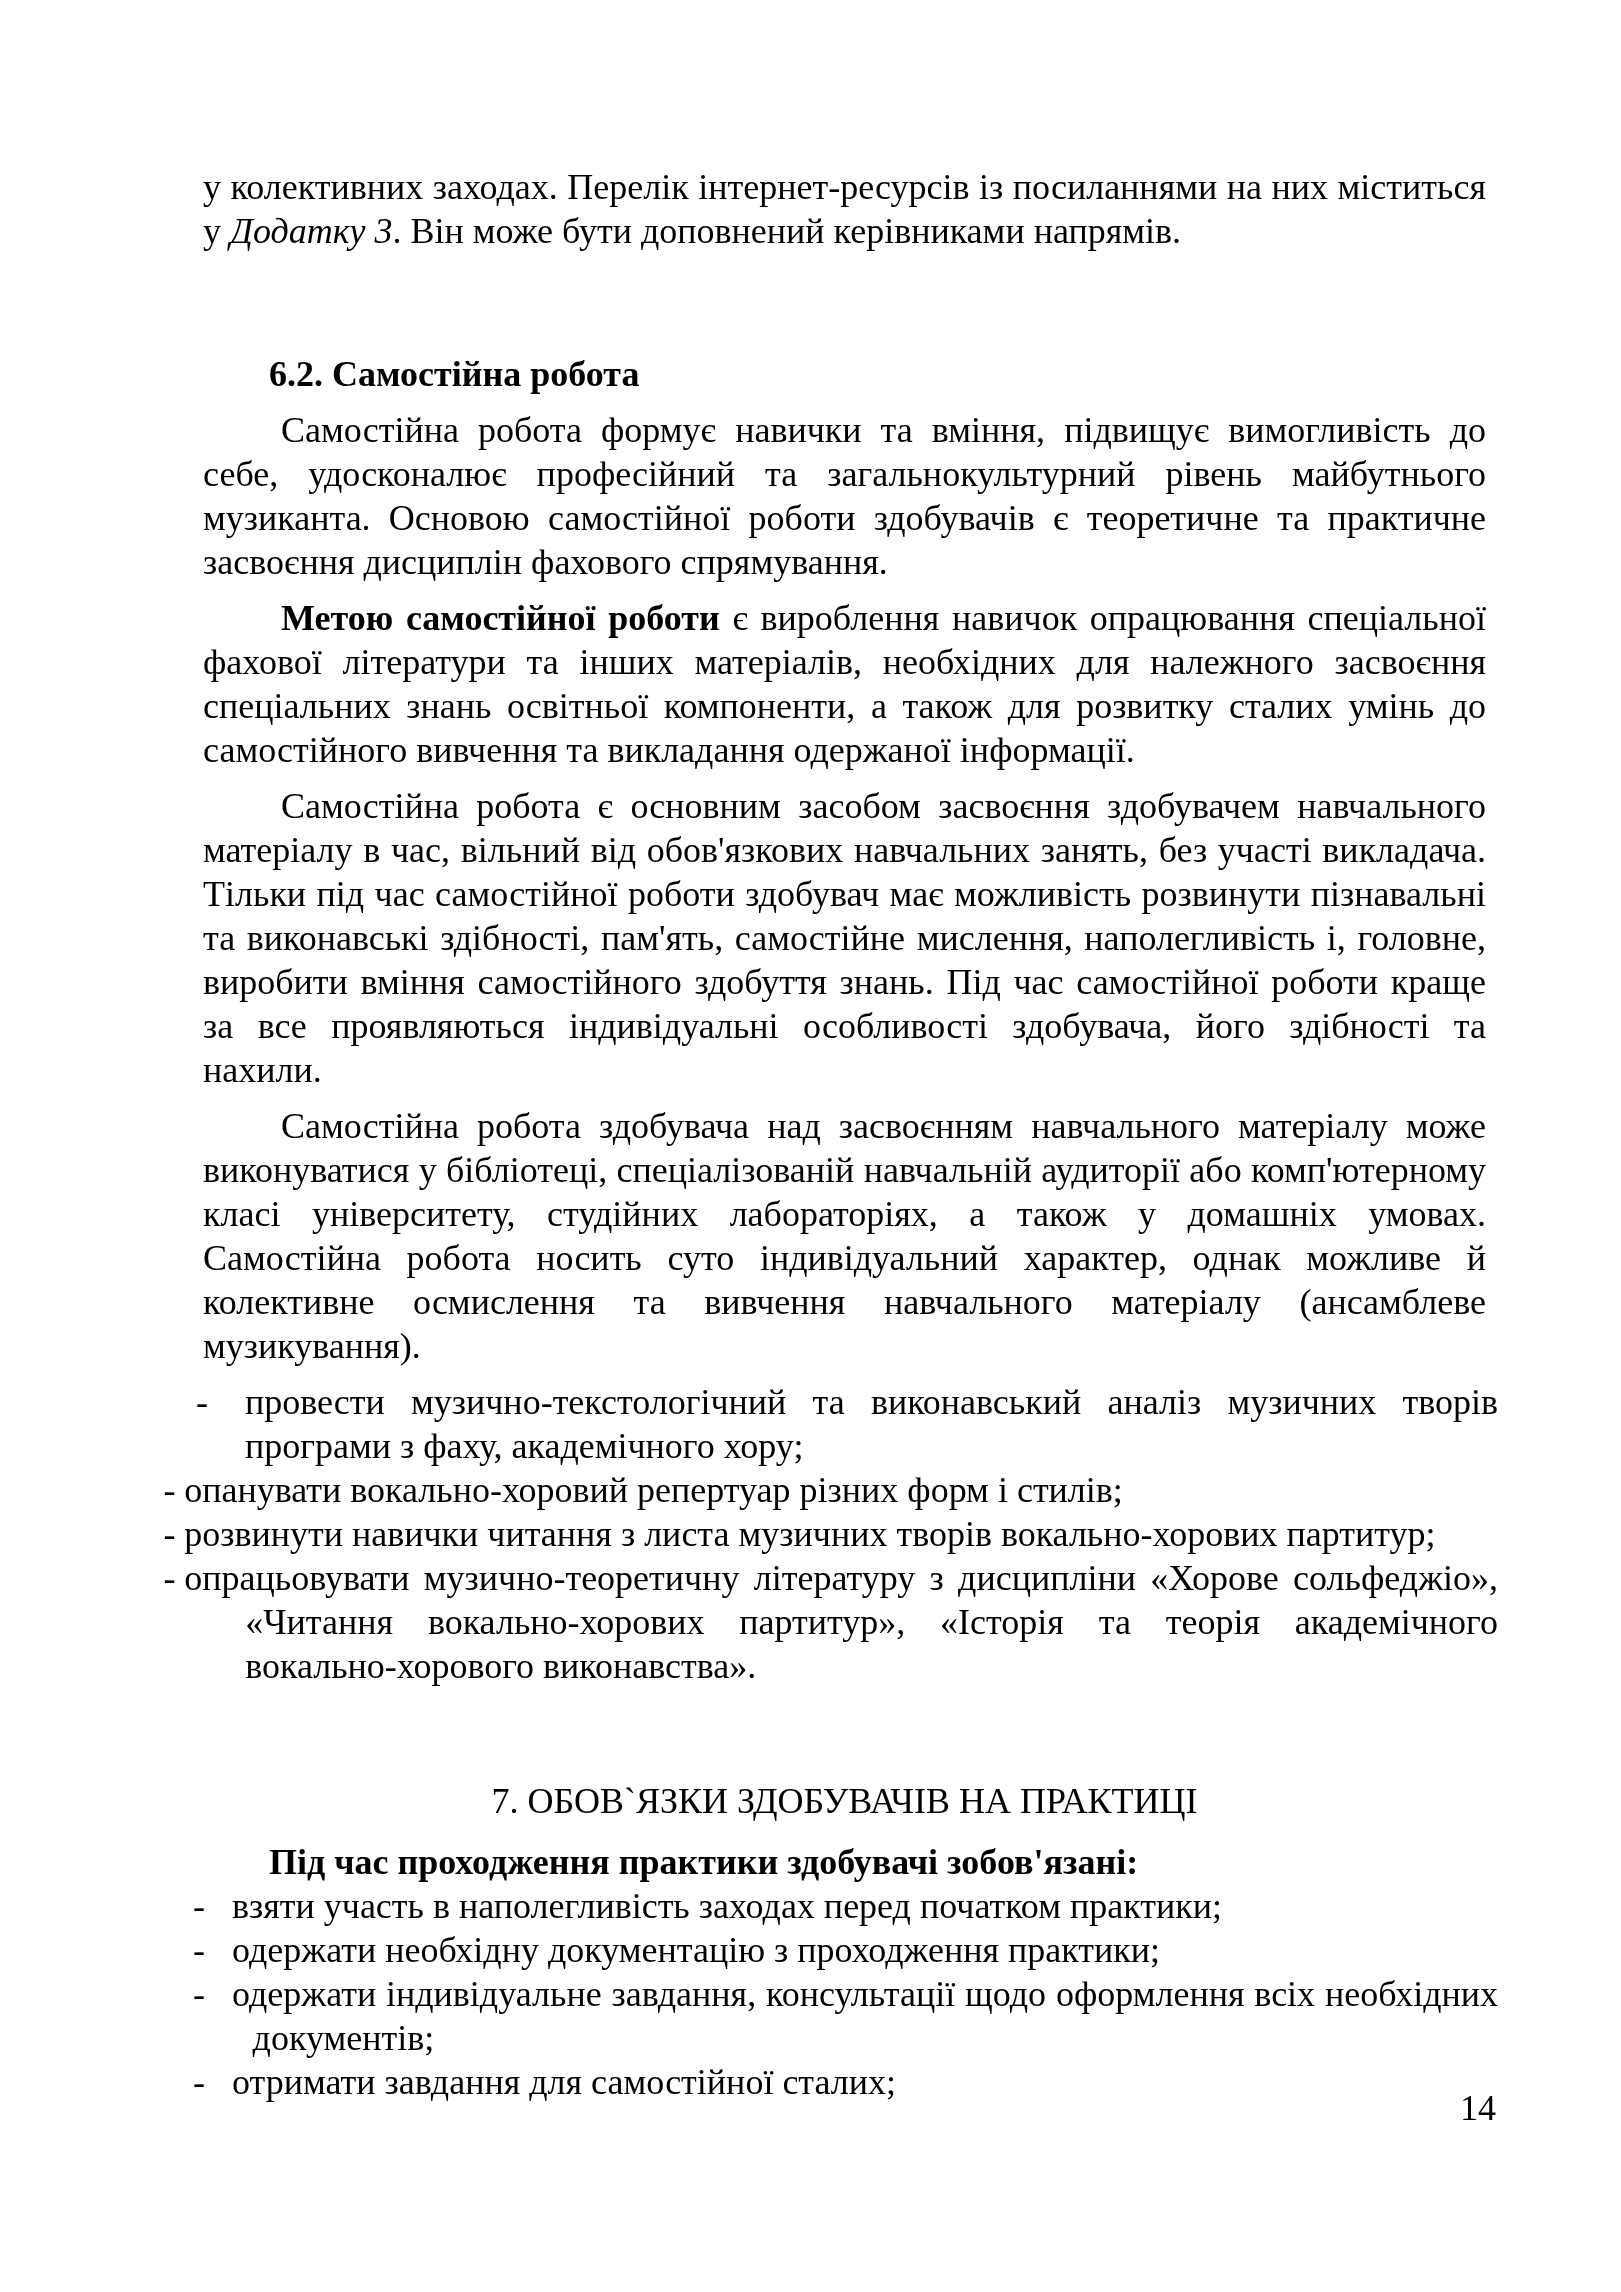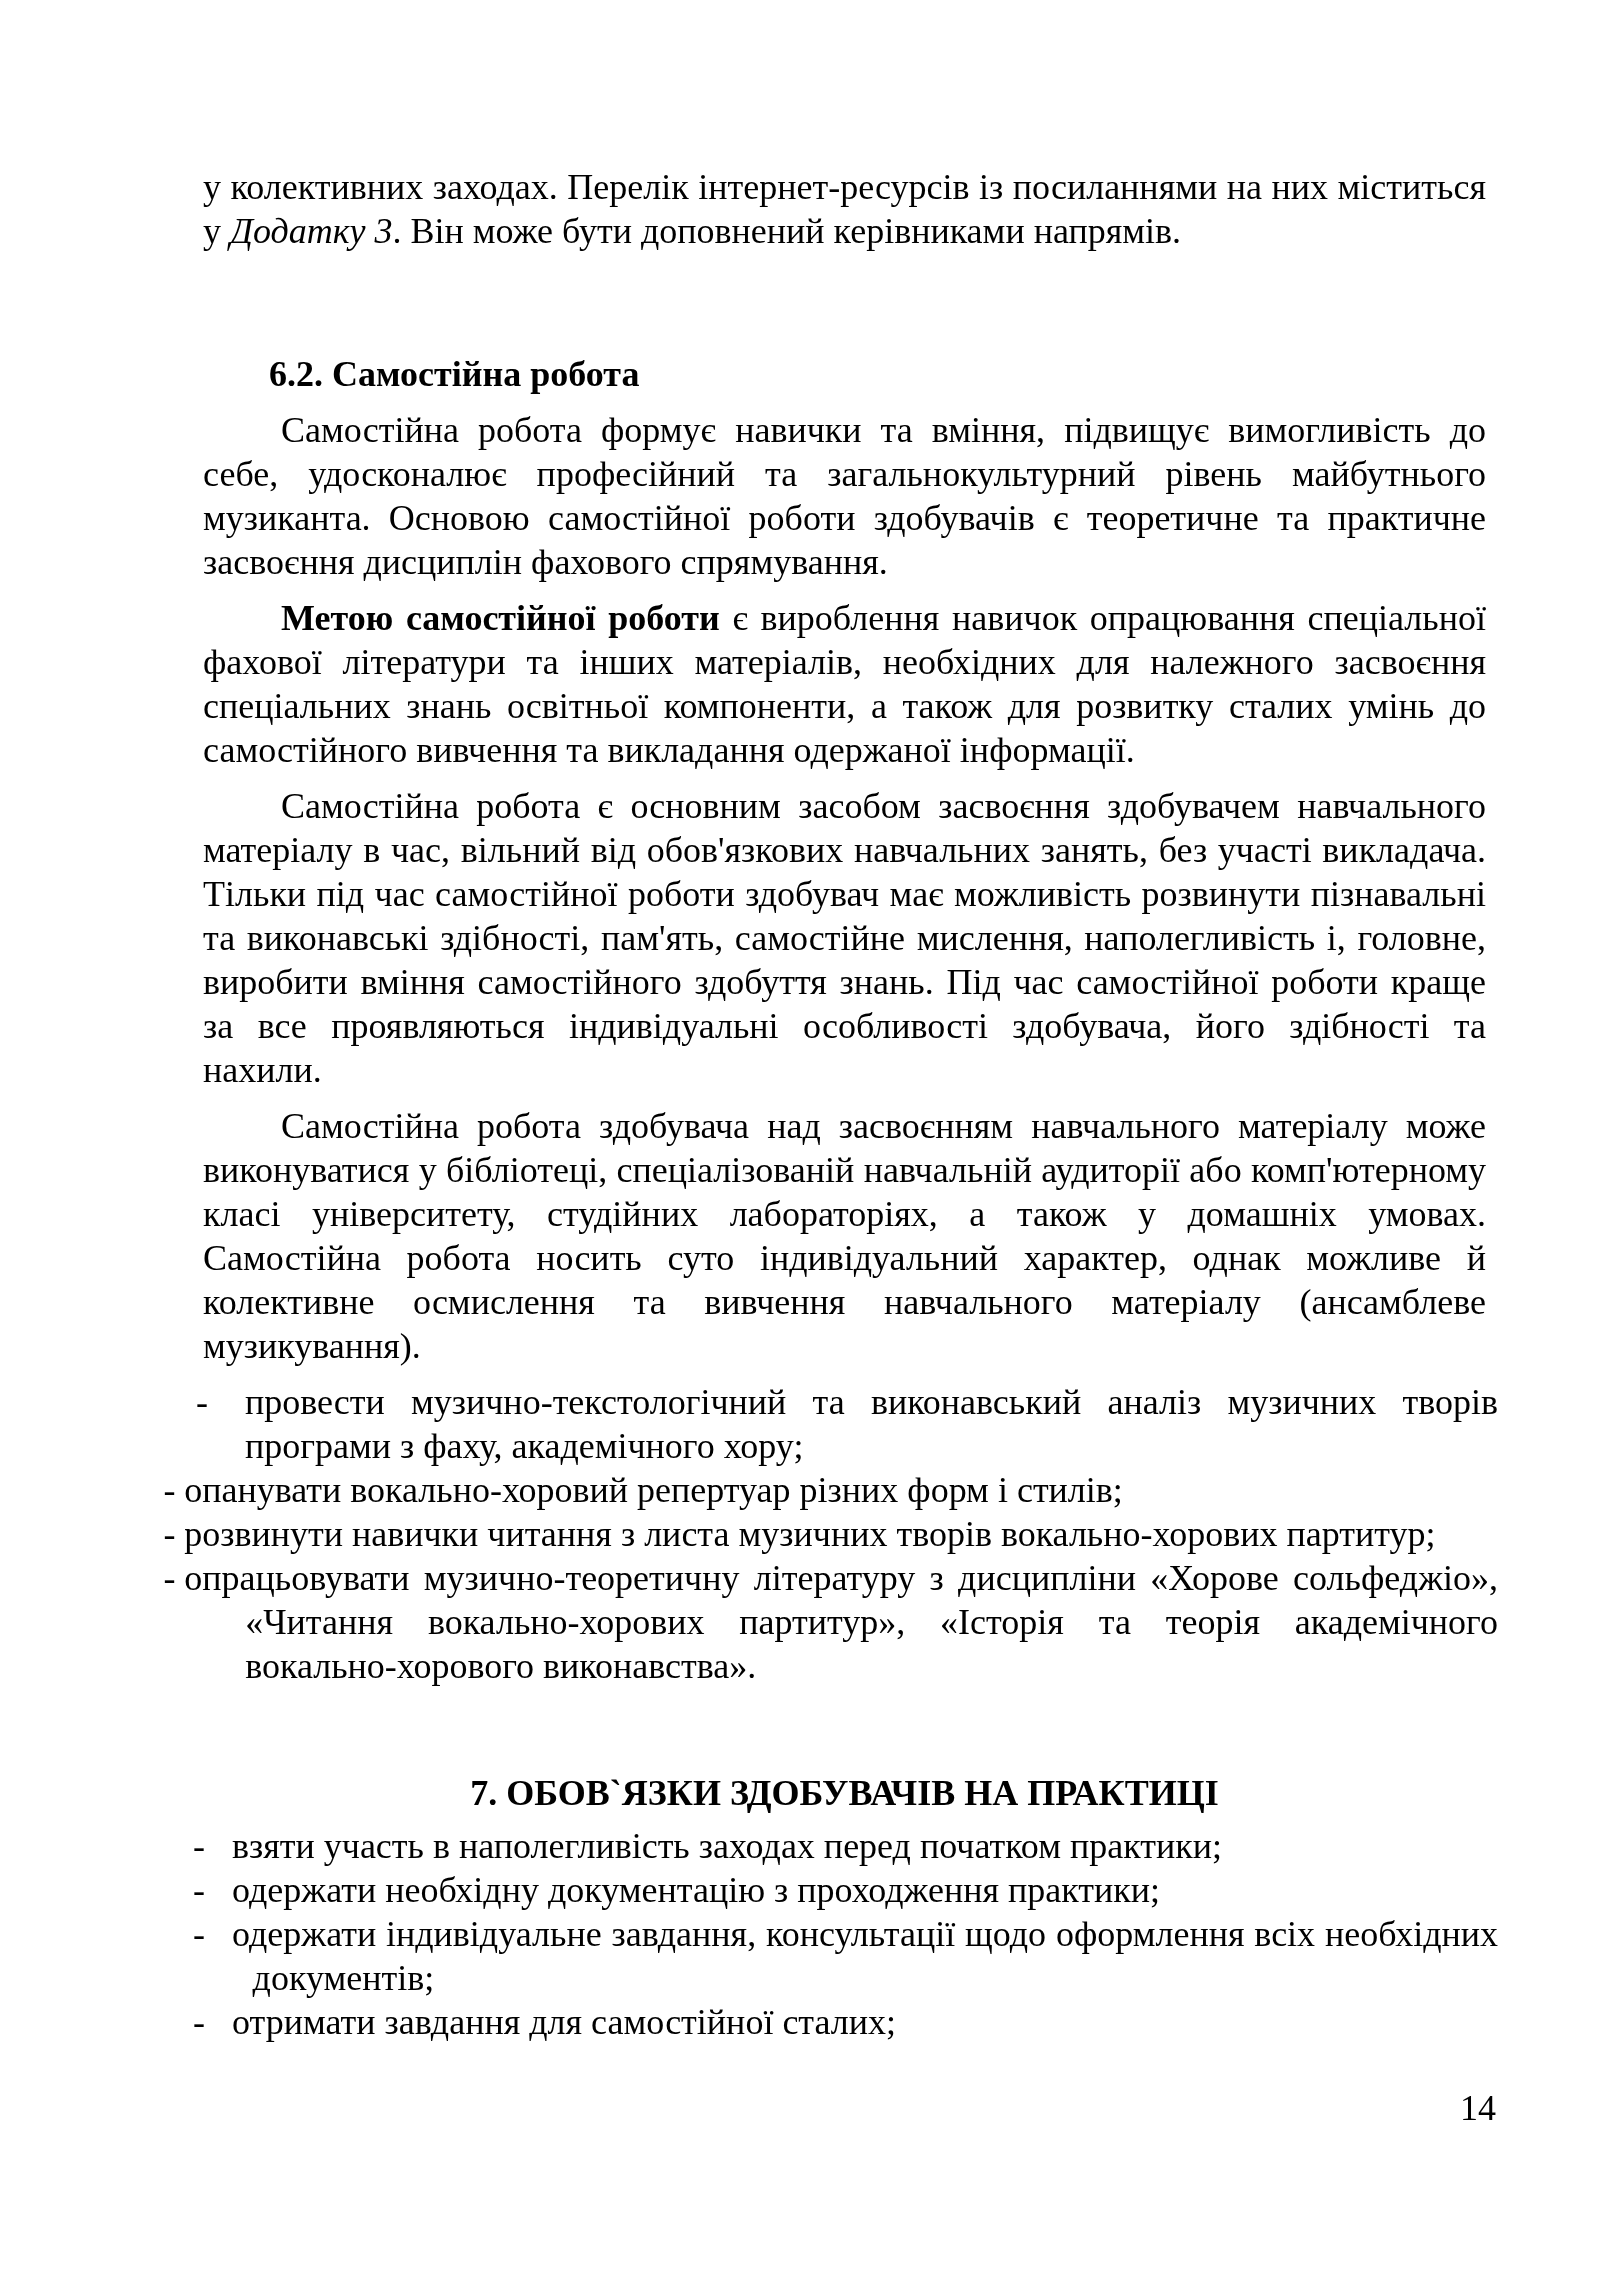--- a/index.html
+++ b/index.html
@@ -30,22 +30,22 @@
   .indent { text-indent: 78px; }
   .spacer-2lines { height: 87px; }
   .spacer-before-h7 { height: 74px; }
   .h-sub {
     margin: 0;
     font-weight: bold;
     text-indent: 78px;
     text-align: left;
   }
   .h-center {
-    margin: 9px;
-    font-weight: bold;
+    margin: 17px;
+    font-weight: normal;
     text-align: center;
     text-indent: 0;
   }
   .bold-lead { font-weight: bold; }
   .it { font-style: italic; }
   .li { display: flex; align-items: flex-start; }
   .li .dash { flex: 0 0 auto; }
   .li .txt { flex: 1 1 auto; text-align: justify; text-align-last: left; }
   
   .li.t1 { margin-left: 4.9px; }
@@ -102,20 +102,21 @@
     </div>
     <div class="li t2">
       <span class="dash">-</span>
       <span class="txt">опрацьовувати музично-теоретичну літературу з дисципліни «Хорове сольфеджіо», «Читання вокально-хорових партитур», «Історія та теорія академічного вокально-хорового виконавства».</span>
     </div>
 
     <div class="spacer-before-h7"></div>
 
     <p class="h-center">7. ОБОВ`ЯЗКИ ЗДОБУВАЧІВ НА ПРАКТИЦІ</p>
 
+    <p class="h-sub">Під час проходження практики здобувачі зобов'язані:</p>
 
     <div class="li d1">
       <span class="dash">-</span>
       <span class="txt">взяти участь в наполегливість заходах перед початком практики;</span>
     </div>
     <div class="li d1">
       <span class="dash">-</span>
       <span class="txt">одержати необхідну документацію з проходження практики;</span>
     </div>
     <div class="li d1">

